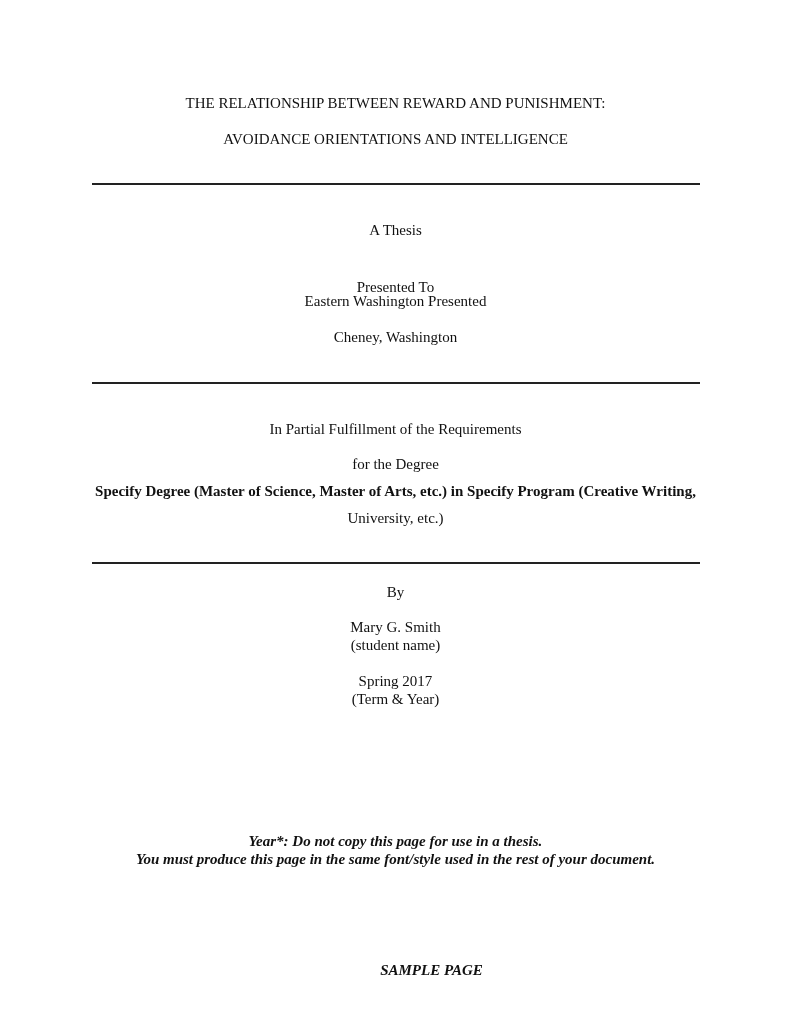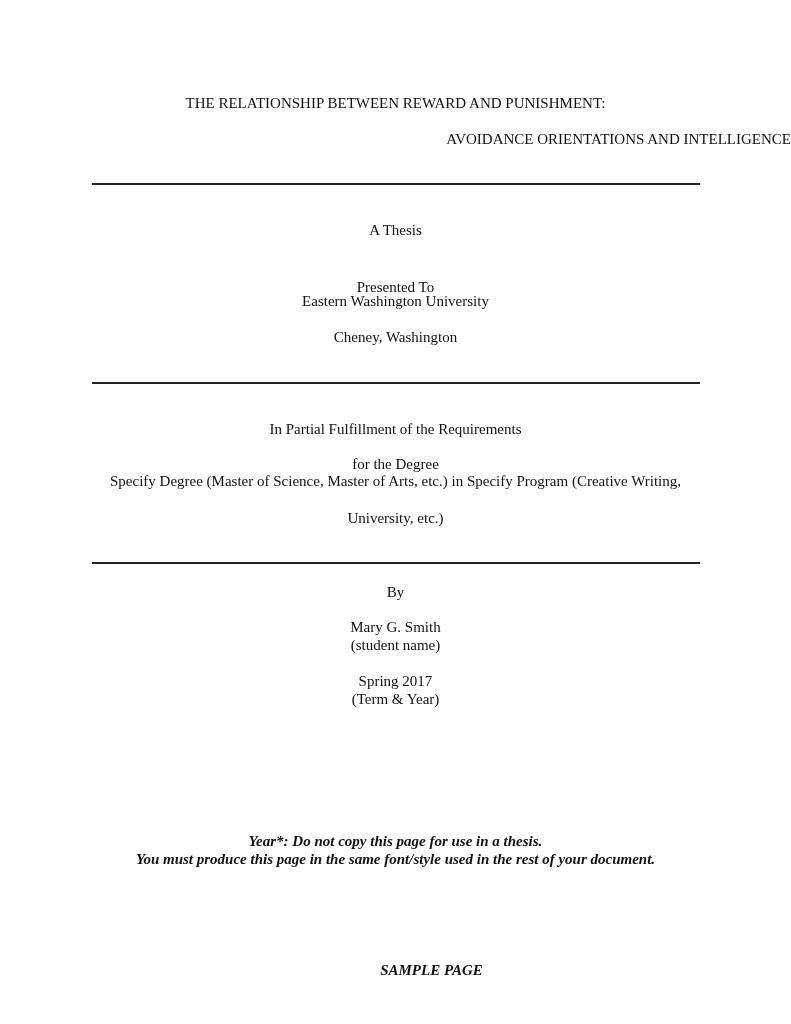--- a/index.html
+++ b/index.html
@@ -33,34 +33,34 @@
     }
     .italic-bold {
       font-style: italic;
       font-weight: bold;
     }
   </style>
 </head>
 <body>
 
 <div class="line" style="top:94px;">THE RELATIONSHIP BETWEEN REWARD AND PUNISHMENT:</div>
-<div class="line" style="top:130px;text-align:right;">AVOIDANCE ORIENTATIONS AND INTELLIGENCE</div>
+<div class="line" style="top:130px;">AVOIDANCE ORIENTATIONS AND INTELLIGENCE</div>
 
 <div class="rule" style="top:183px;"></div>
 
 <div class="line" style="top:221px;">A Thesis</div>
 <div class="line" style="top:257px;margin-top:21px;">Presented To</div>
-<div class="line" style="top:292px;">Eastern Washington University</div>
+<div class="line" style="top:292px;">Eastern Washington Presented</div>
 <div class="line" style="top:328px;">Cheney, Washington</div>
 
 <div class="rule" style="top:382px;"></div>
 
 <div class="line" style="top:420px;">In Partial Fulfillment of the Requirements</div>
 <div class="line" style="top:455px;font-family:Liberation Serif, serif;">for the Degree</div>
-<div class="line" style="top:472px;">Specify Degree (Master of Science, Master of Arts, etc.) in Specify Program (Creative Writing,</div>
+<div class="line" style="top:482px;font-weight:bold;">Specify Degree (Master of Science, Master of Arts, etc.) in Specify Program (Creative Writing,</div>
 <div class="line" style="top:509px;">University, etc.)</div>
 
 <div class="rule" style="top:562px;"></div>
 
 <div class="line" style="top:583px;font-family:Liberation Serif, serif;">By</div>
 <div class="line" style="top:618px;">Mary G. Smith</div>
 <div class="line" style="top:636px;">(student name)</div>
 <div class="line" style="top:672px;">Spring 2017</div>
 <div class="line" style="top:690px;">(Term &amp; Year)</div>
 

